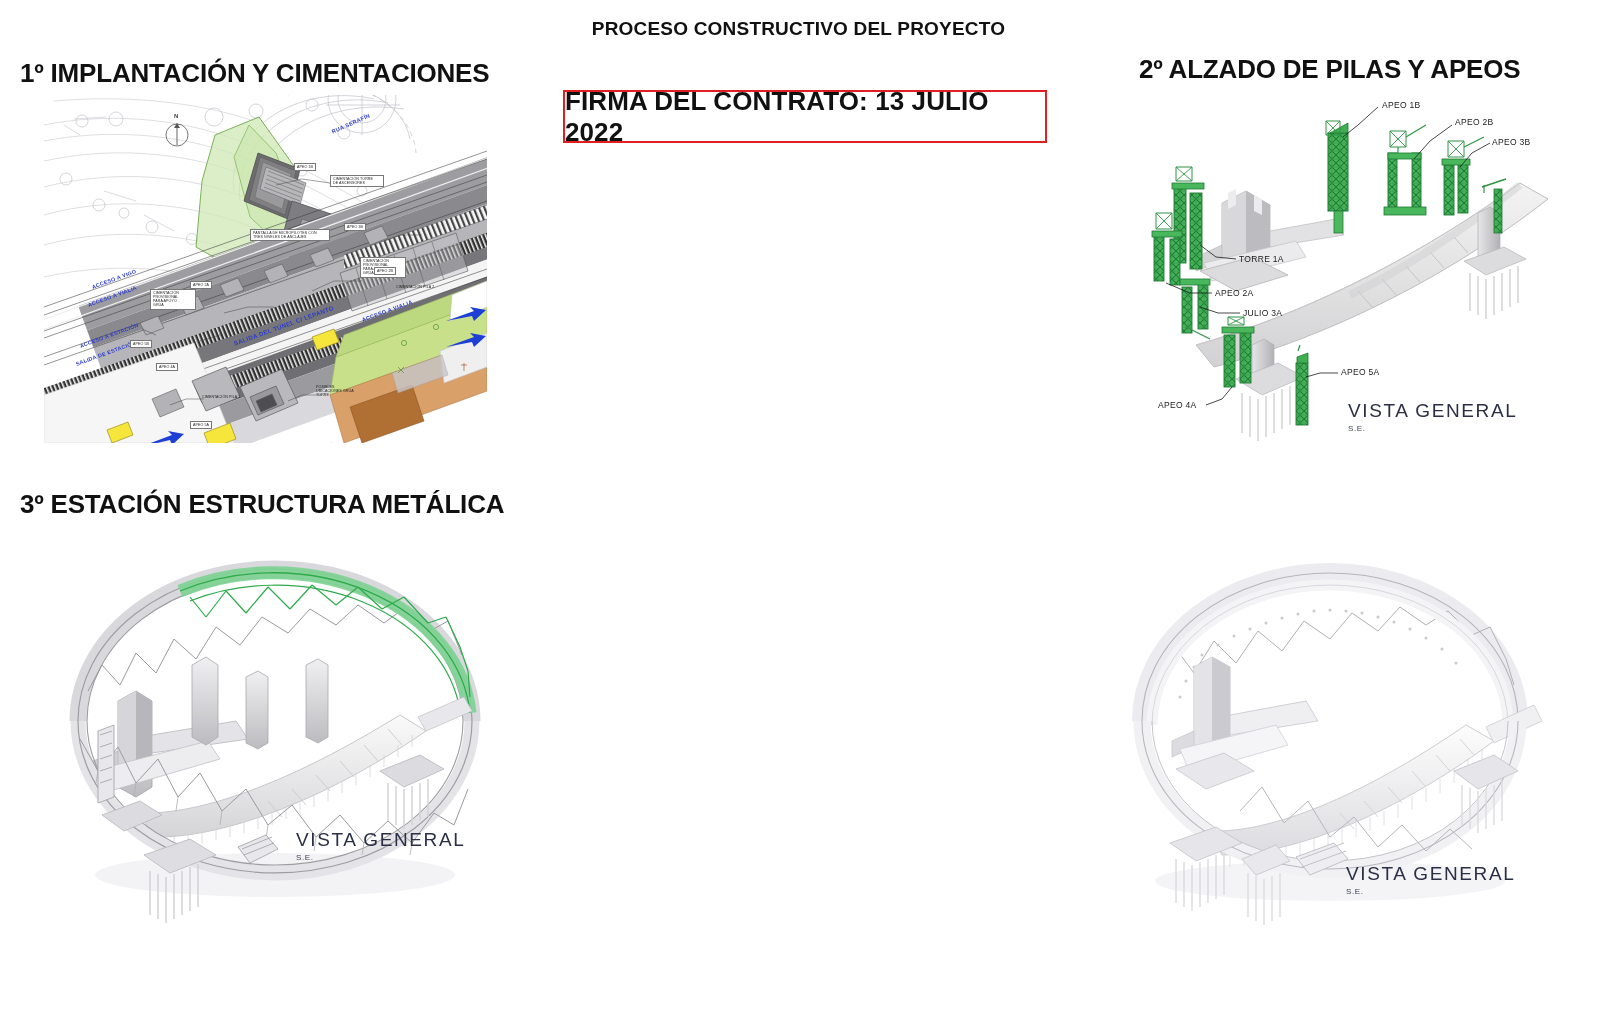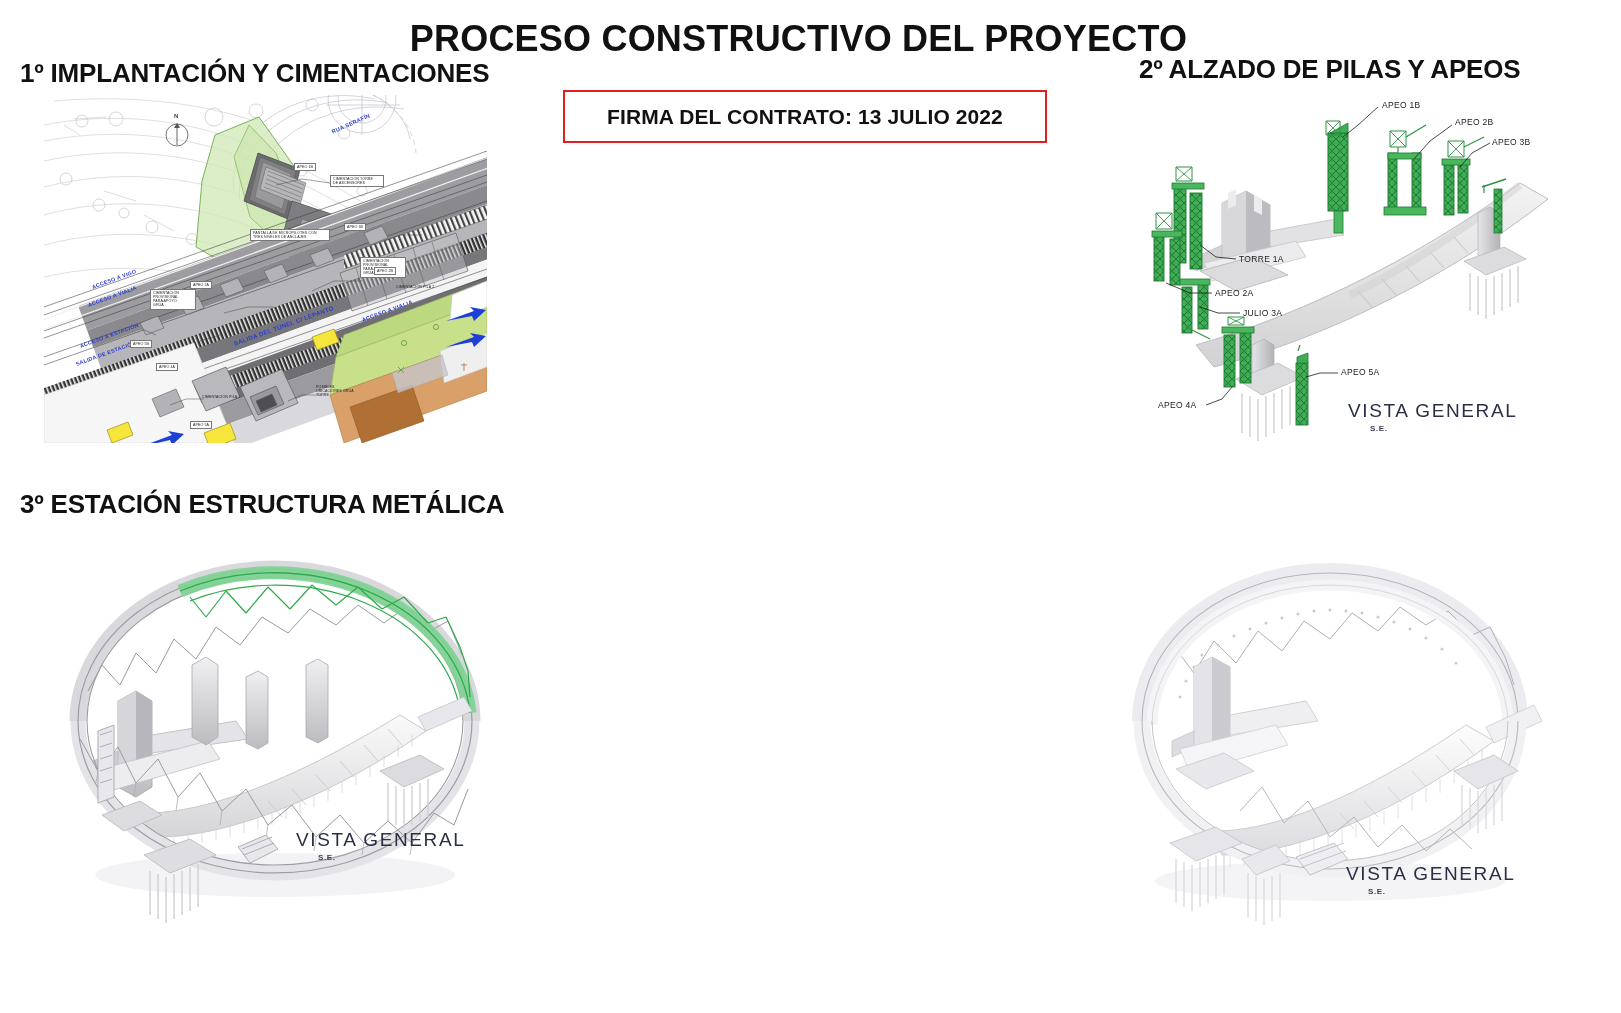--- a/index.html
+++ b/index.html
@@ -15,37 +15,37 @@
   .slide {
     position: absolute; inset: 0;
     background: #ffffff;
   }
   
   .main-title {
     position: absolute;
     left: 0; top: 18px;
     width: 1621px;
     text-align: center;
-    font-size: 36px;
+    font-size: 19px;
     font-weight: bold;
     letter-spacing: 0.2px;
     color: #111111;
   }
   .main-title .tt { position: relative; left: -12px; }
   .contract-box {
     position: absolute;
     left: 563px; top: 90px;
     width: 484px; height: 53px;
     border: 2px solid #e02020;
     background: #ffffff;
     display: flex; align-items: center; justify-content: center;
     box-sizing: border-box;
   }
   .contract-box span {
-    font-size: 21px; font-weight: bold; color: #111111;
+    font-size: 26px; font-weight: bold; color: #111111;
     letter-spacing: 0.1px;
   }
   .step-title {
     position: absolute;
     font-size: 26px;
     font-weight: bold;
     color: #111111;
     white-space: nowrap;
     letter-spacing: -0.2px;
   }
@@ -94,23 +94,21 @@
     color: #2b2f45;
     font-weight: normal;
     letter-spacing: 1.6px;
     font-size: 19px;
   }
   .vista .se {
     display: block;
     font-size: 8px;
     letter-spacing: 0.6px;
     margin-top: 2px;
-    margin-left: 22px;
     color: #3a3f55;
-    font-weight: bold;
   }
   .apeo-lbl {
     position: absolute;
     font-size: 8.5px;
     color: #1a1a1a;
     letter-spacing: 0.3px;
     white-space: nowrap;
   }
 </style>
 </head>

